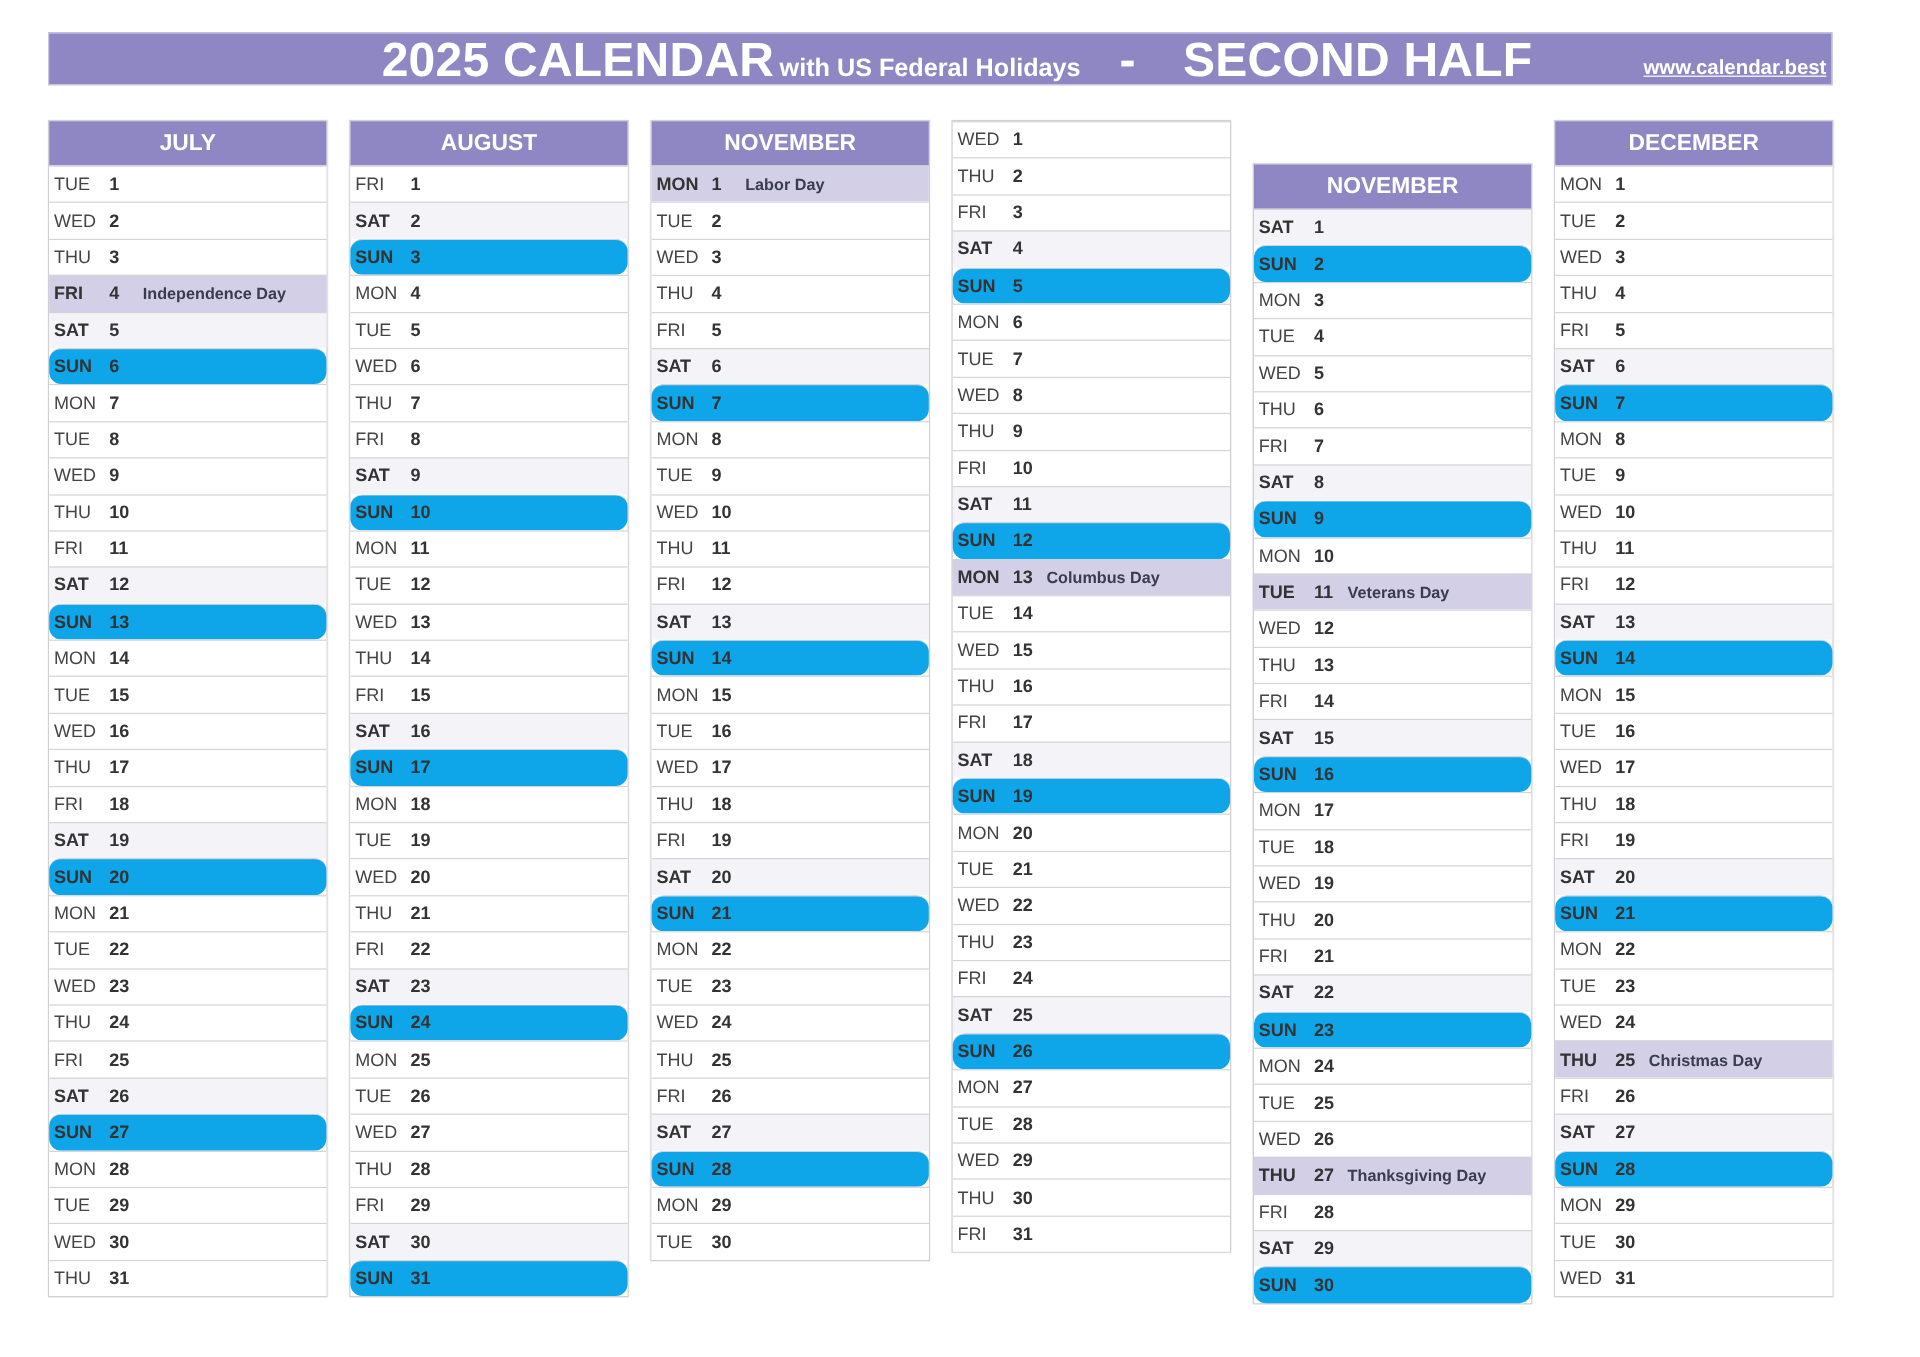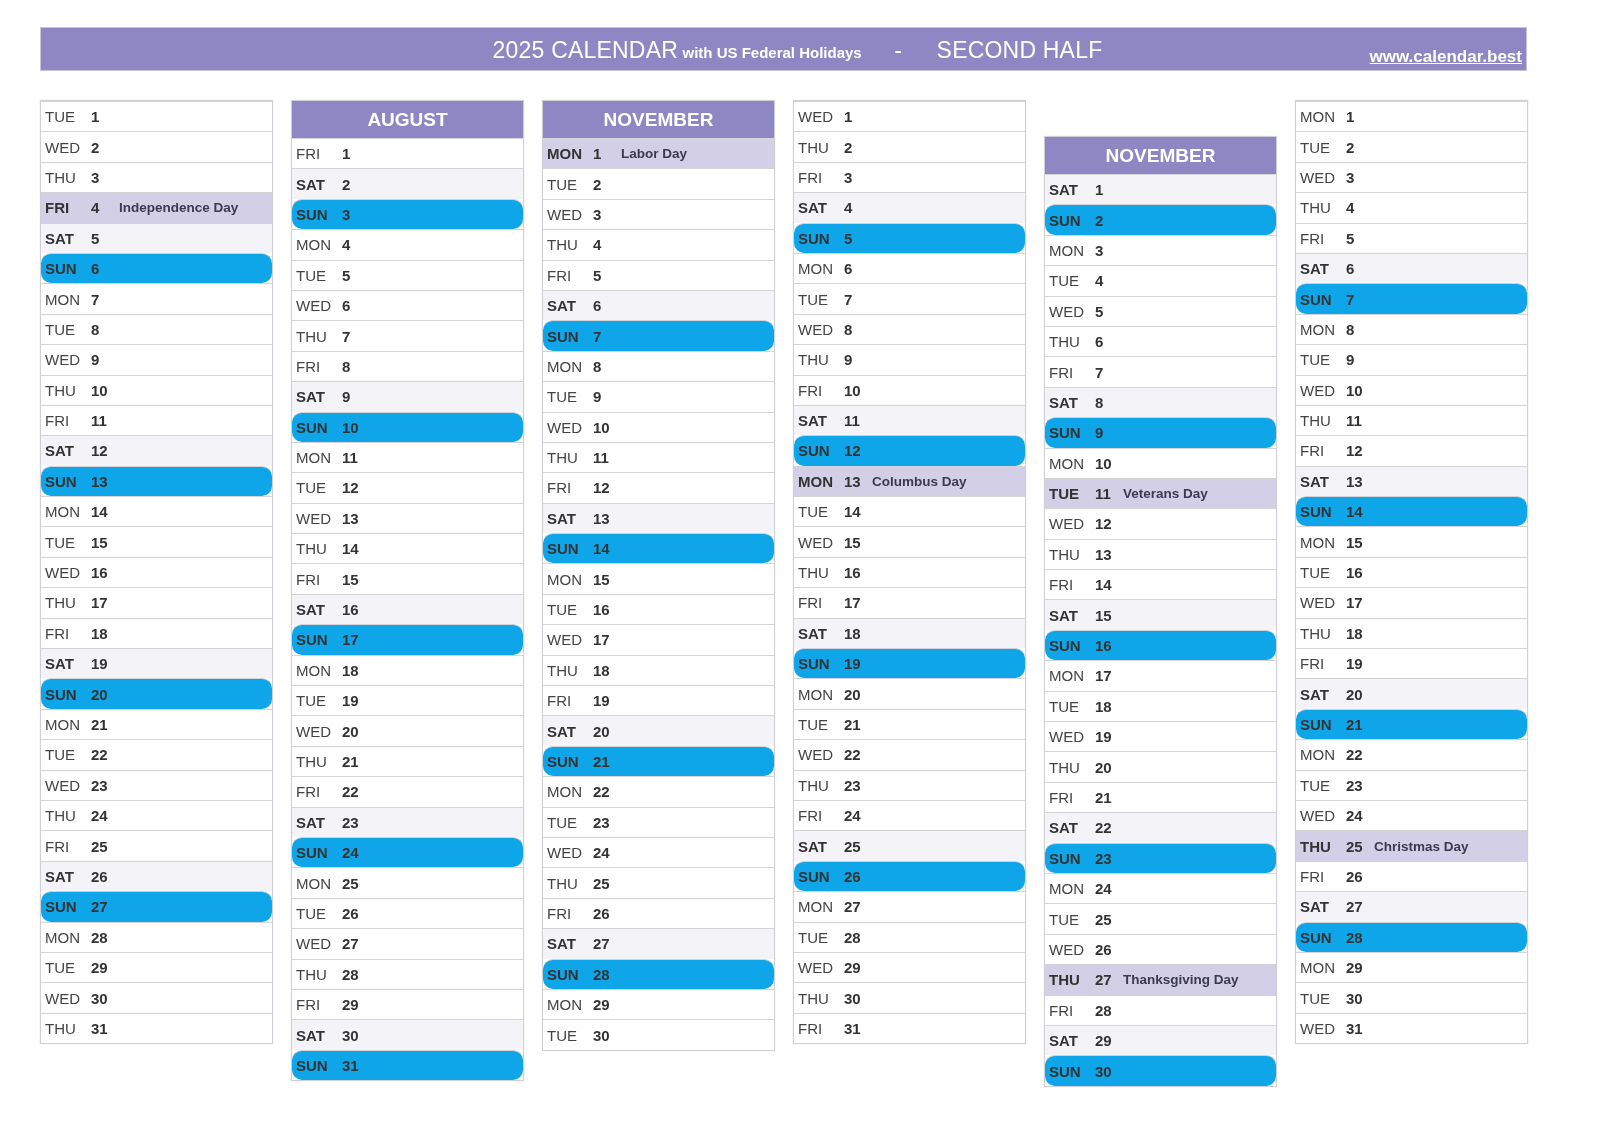--- a/index.html
+++ b/index.html
@@ -1,20 +1,20 @@
 <!DOCTYPE html>
 <html><head>
 <meta charset="utf-8">
 <style>
   html, body { margin:0; padding:0; background:#ffffff; }
   body { width:1600px; height:1131px; position:relative; font-family:"Liberation Sans", "DejaVu Sans", sans-serif; color:#333; overflow:hidden; }
   .title-bar { position:absolute; left:40px; top:27px; width:1487px; height:44px; background:#8f87c3; border:1px solid #c9c5e0; box-sizing:border-box; color:#fff; }
   .title-center { position:absolute; left:0; right:0; top:0; height:44px; text-align:center; line-height:44px; white-space:nowrap; }
-  .t-big { font-size:23px; font-weight:normal; letter-spacing:0.2px;margin-left:28px; }
-  .t-small { font-size:15px; font-weight:bold; }
+  .t-big { font-size:40px; font-weight:bold; letter-spacing:0.2px;margin-left:28px; }
+  .t-small { font-size:21px; font-weight:bold; }
   .site-link { position:absolute; right:4px; bottom:3px; font-size:17px; font-weight:bold; color:#fff; text-decoration:underline; }
   .month { position:absolute; top:100px; width:233px; border:1px solid #cfcfd6; box-sizing:border-box; box-shadow:0 0 1px #ddd; }
   .month-header { height:37px; background:#8f87c3; color:#fff; font-weight:bold; font-size:19px; text-align:center; line-height:37px; }
   .row { height:30.4px; box-sizing:border-box; border-top:1.5px solid #d4d4d8; display:flex; align-items:center; font-size:15px; background:#fff; }
   .row.sat { background:#f4f4f8; }
   .row.sun { background:#0ea5e9;border-radius:10px; }
   .row.holiday { background:#d2cfe6; }
   .dow { width:50px; padding-left:4px; box-sizing:border-box; text-align:left; color:#444; }
   .row.sat .dow, .row.sun .dow, .row.holiday .dow { font-weight:bold; color:#333; }
   .day { width:24px; font-weight:bold; color:#333; }
@@ -28,20 +28,21 @@
     <span class="t-big">2025 CALENDAR</span>
     <span class="t-small">with US Federal Holidays</span>
     <span class="t-big"> - </span>
     <span class="t-big">SECOND HALF</span>
   </div>
   <span class="site-link">www.calendar.best</span>
 </div>
 
 <div id="months">
     <div class="month" style="left: 40px;">
+      <div class="month-header">JULY</div>
       <div class="row">
         <span class="dow">TUE</span>
         <span class="day">1</span>
       </div>
       <div class="row">
         <span class="dow">WED</span>
         <span class="day">2</span>
       </div>
       <div class="row">
         <span class="dow">THU</span>
@@ -658,20 +659,21 @@
       <div class="row sat">
         <span class="dow">SAT</span>
         <span class="day">29</span>
       </div>
       <div class="row sun">
         <span class="dow">SUN</span>
         <span class="day">30</span>
       </div>
     </div>
     <div class="month" style="left: 1295px;">
+      <div class="month-header">DECEMBER</div>
       <div class="row">
         <span class="dow">MON</span>
         <span class="day">1</span>
       </div>
       <div class="row">
         <span class="dow">TUE</span>
         <span class="day">2</span>
       </div>
       <div class="row">
         <span class="dow">WED</span>

